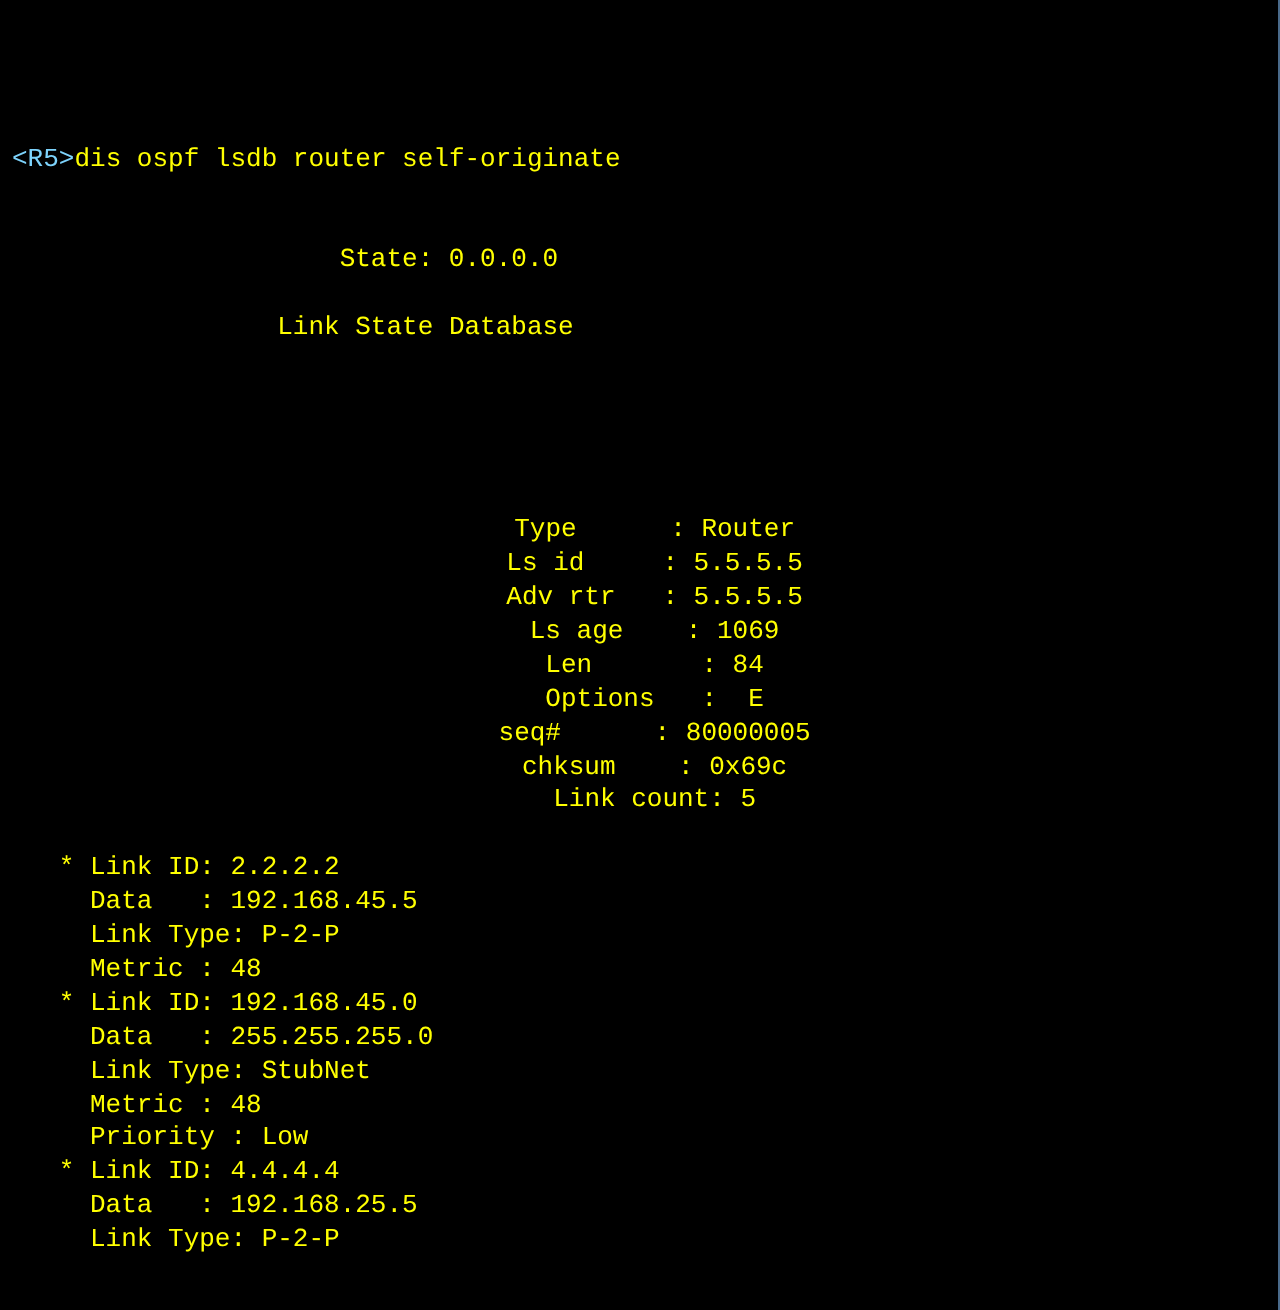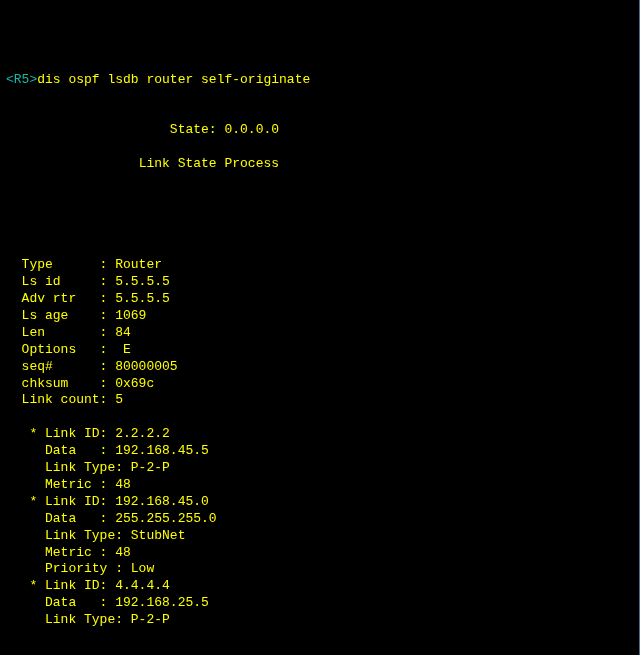--- a/index.html
+++ b/index.html
@@ -9,35 +9,35 @@
       font-family: "Courier New", "Consolas", monospace;
       font-size: 13px;
       line-height: 1.3;
       padding: 4px 6px;
       width: 640px;
       height: 655px;
       overflow: hidden;
       border-right: 1px solid #4a6a8a;
       white-space: pre;
     }
-    .prompt-host { color: #14b8a6; }
+    .prompt-host { color: #7dd3fc; }
     .cmd { color: #ffff00; margin-top: 36px; }
     .header { text-align: left; }
-    .kv-row { white-space: pre; }
+    .kv-row { white-space: pre; text-align: center; }
     .link-row { white-space: pre; }
   </style>
 </head>
 <body>
 
 
 
 <div><span class="prompt-host">&lt;R5&gt;</span><span class="cmd">dis ospf lsdb router self-originate</span>
 <div> </div>
 <div class="header">                     <span>State: 0.0.0.0</span></div>
-<div class="header">                 <span>Link State Process</span></div>
+<div class="header">                 <span>Link State Database</span></div>
 <div> </div>
 <div> </div>
 <div id="fields"><div class="kv-row">  Type      : Router</div><div class="kv-row">  Ls id     : 5.5.5.5</div><div class="kv-row">  Adv rtr   : 5.5.5.5</div><div class="kv-row">  Ls age    : 1069</div><div class="kv-row">  Len       : 84</div><div class="kv-row">  Options   :  E</div><div class="kv-row">  seq#      : 80000005</div><div class="kv-row">  chksum    : 0x69c</div><div class="kv-row">  Link count: 5</div></div>
 <div id="links"><div class="link-row">   * Link ID: 2.2.2.2</div><div class="link-row">     Data   : 192.168.45.5</div><div class="link-row">     Link Type: P-2-P</div><div class="link-row">     Metric : 48</div><div class="link-row">   * Link ID: 192.168.45.0</div><div class="link-row">     Data   : 255.255.255.0</div><div class="link-row">     Link Type: StubNet</div><div class="link-row">     Metric : 48</div><div class="link-row">     Priority : Low</div><div class="link-row">   * Link ID: 4.4.4.4</div><div class="link-row">     Data   : 192.168.25.5</div><div class="link-row">     Link Type: P-2-P</div></div>
 
 </div>
 
 
 
 

